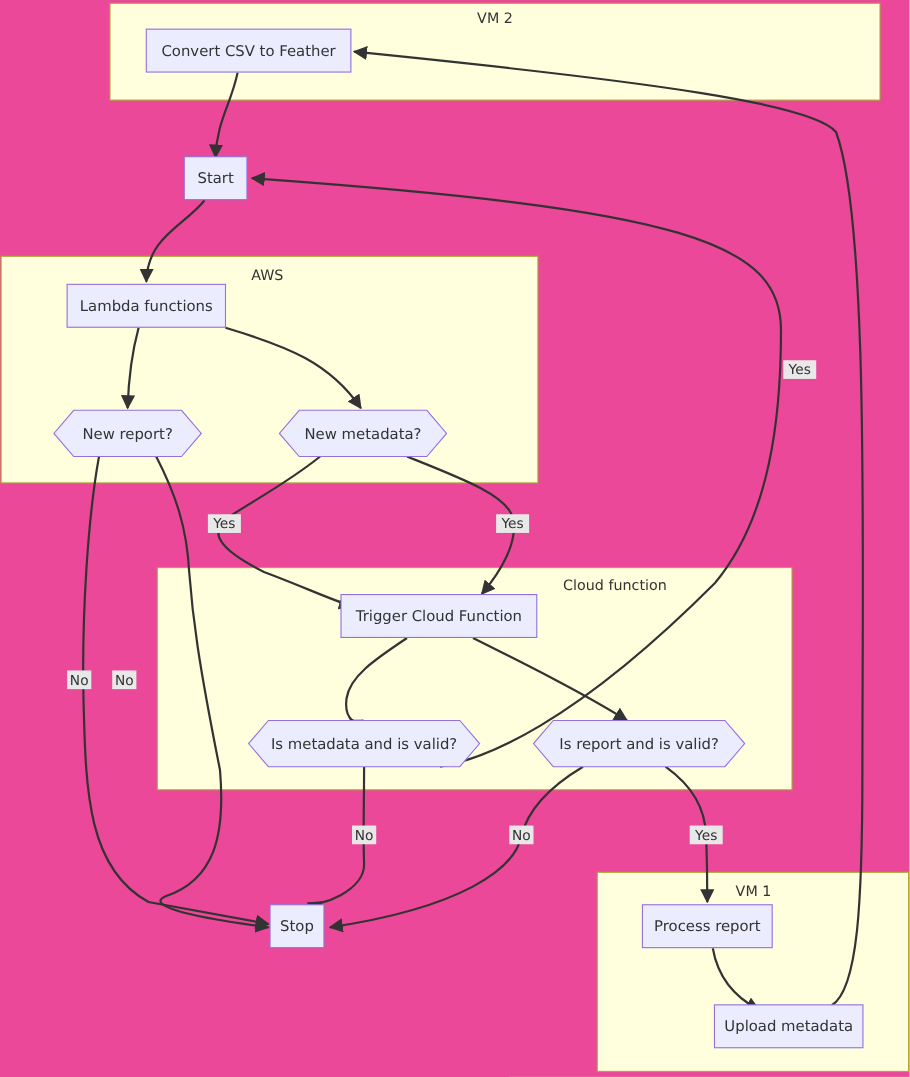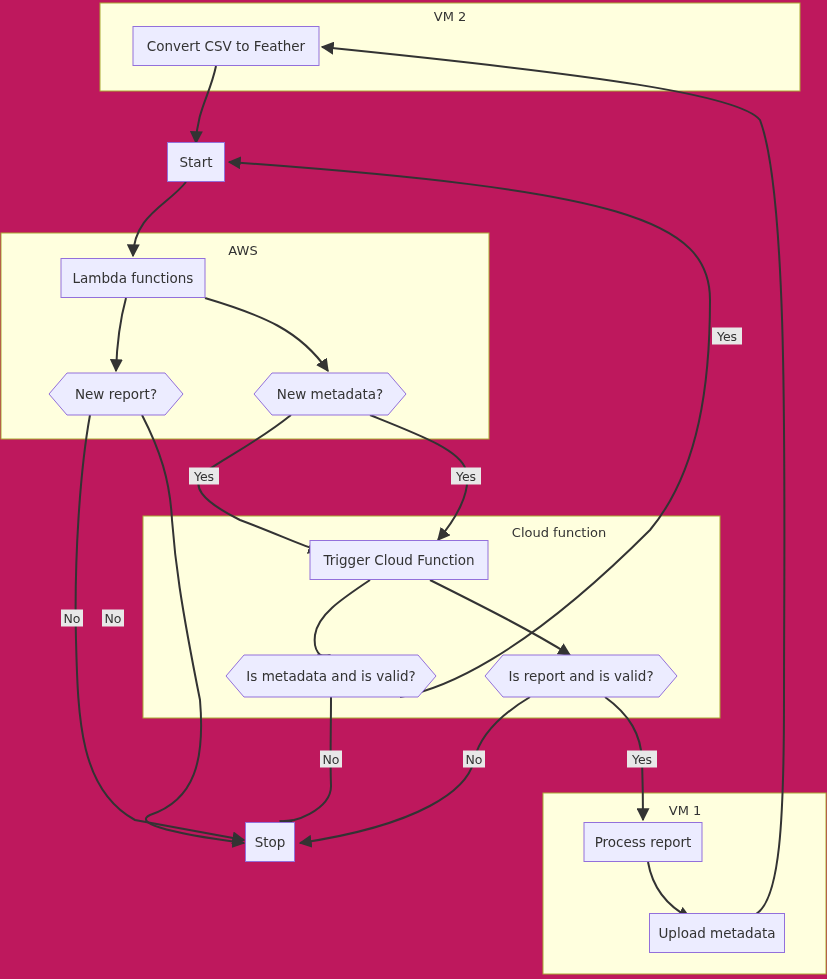--- a/index.html
+++ b/index.html
@@ -5,21 +5,21 @@
 <style>
   html,body{margin:0;padding:0;background:#ffffff;}
   body{
     font-family:"DejaVu Sans","Liberation Sans",sans-serif;
     -webkit-font-smoothing:antialiased;
   }
   #stage{
     position:relative;
     width:827px;
     height:979px;
-    background:#be185d;
+    background:#ec4899;
     overflow:hidden;
   }
   svg#diagram{
     position:absolute;
     left:0; top:0;
     width:827px;
     height:979px;
   }
   .cluster-rect{
     fill:#ffffde;

